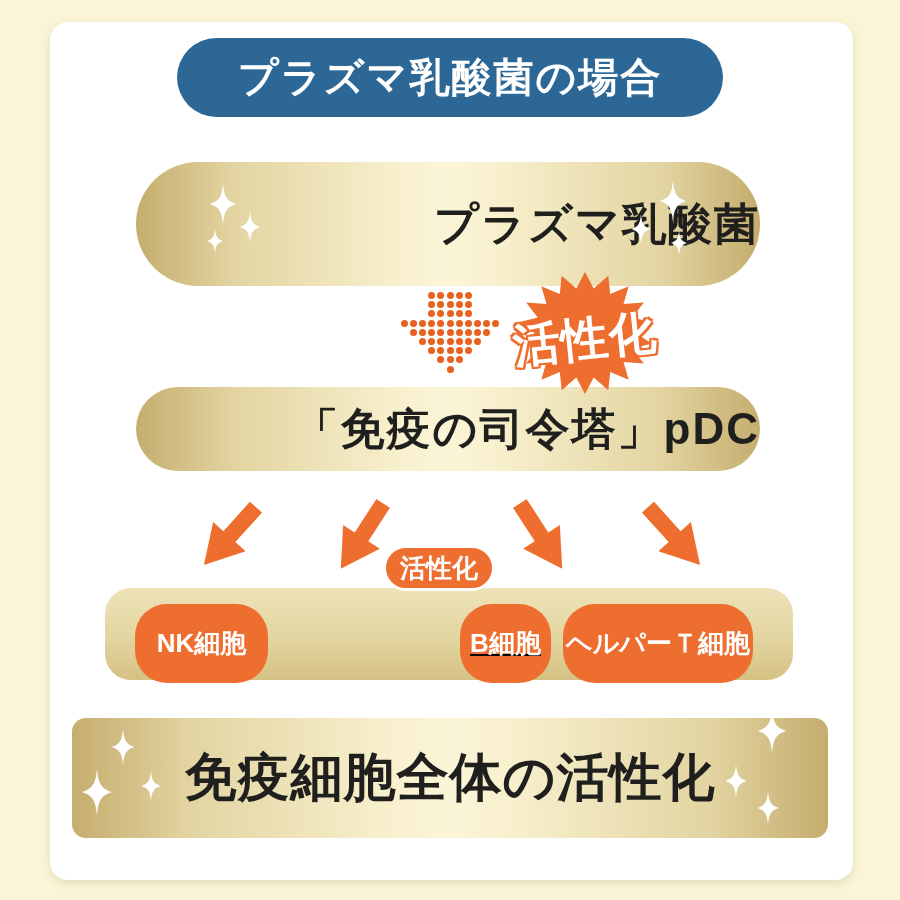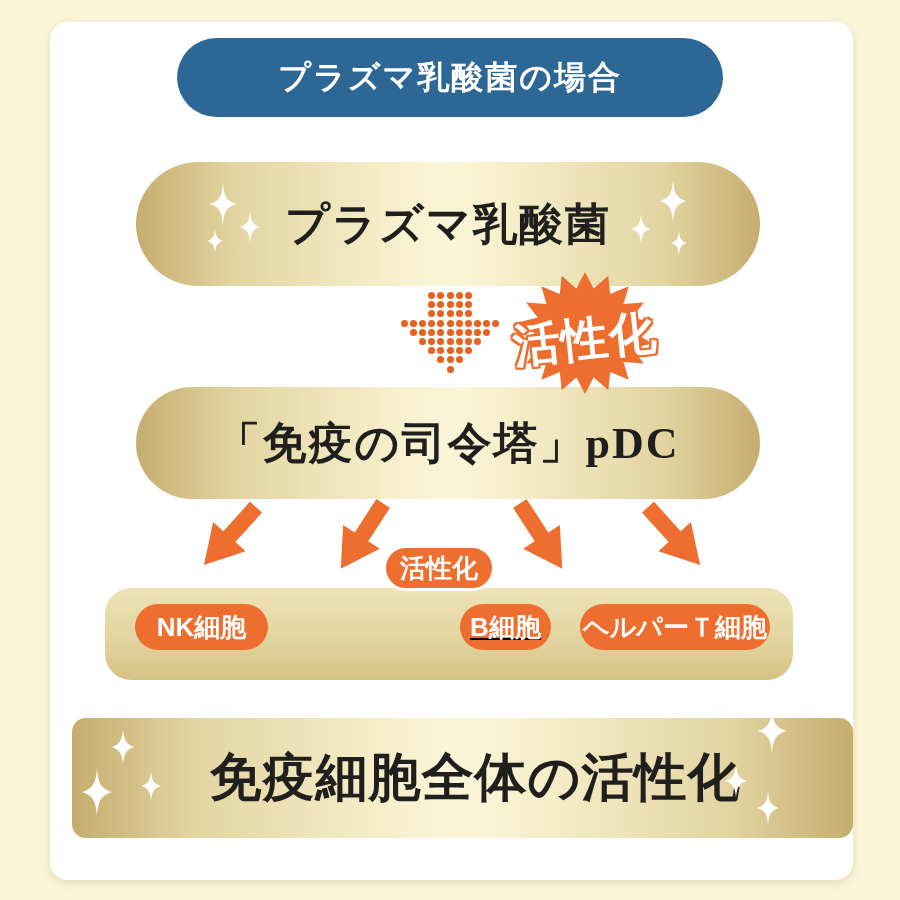--- a/index.html
+++ b/index.html
@@ -14,29 +14,29 @@
     position:absolute;left:50px;top:22px;width:803px;height:858px;
     background:#ffffff;border-radius:18px;
     box-shadow:0 3px 8px rgba(120,110,60,0.18);
   }
   .header-banner{
     position:absolute;left:177px;top:38px;width:546px;height:79px;
     background:#2c6796;border-radius:40px;
     display:flex;align-items:center;justify-content:center;
   }
   .header-banner span{
-    color:#ffffff;font-size:32px;font-weight:800;letter-spacing:2px;white-space:nowrap;
+    color:#ffffff;font-size:40px;font-weight:800;letter-spacing:2px;white-space:nowrap;
   }
   .gold-pill{
     position:absolute;
     background:linear-gradient(90deg,#c5ad6e 0%,#e3d5a2 16%,#f8f0cd 42%,#fbf5d8 50%,#f8f0cd 58%,#e3d5a2 84%,#c5ad6e 100%);
-    display:flex;align-items:center;justify-content:center;font-family:Liberation Serif, serif;
+    display:flex;align-items:center;justify-content:flex-end;
   }
   .pill-source{left:136px;top:162px;width:624px;height:124px;border-radius:62px;}
-  .pill-pdc{left:136px;top:387px;width:624px;height:112px;border-radius:56px;}
+  .pill-pdc{left:136px;top:387px;width:624px;height:84px;border-radius:56px;}
   .gold-pill .pill-text{
     color:#1f1f1d;font-size:44px;font-weight:800;letter-spacing:2px;white-space:nowrap;
   }
   .sparkle{position:absolute;display:block;}
   .sparkle svg{display:block;width:100%;height:100%;}
   .dotted-arrow{
     position:absolute;left:398px;top:292px;width:104px;
     display:flex;flex-direction:column;align-items:center;
   }
   .dot-row{display:flex;justify-content:center;margin-bottom:2.2px;}
@@ -61,32 +61,32 @@
     background:#ee6e2f;border:3px solid #ffffff;border-radius:26px;
     display:flex;align-items:center;justify-content:center;z-index:6;
     box-sizing:border-box;
   }
   .activation-pill span{color:#ffffff;font-size:26px;font-weight:800;white-space:nowrap;}
   .cells-band{
     position:absolute;left:105px;top:588px;width:688px;height:92px;border-radius:26px;
     background:linear-gradient(180deg,#eee3b8 0%,#e3d5a0 55%,#d5c183 100%);
   }
   .cell-pill{
-    position:absolute;top:604px;height:46px;border-radius:32px;background:#ee6e2f;
+    position:absolute;top:604px;height:79px;border-radius:32px;background:#ee6e2f;
     display:flex;align-items:center;justify-content:center;
   }
   .cell-pill span{color:#ffffff;font-size:26px;font-weight:800;white-space:nowrap;}
   .cell-nk{left:135px;width:133px;}
   .cell-killer{left:282px;width:168px;}
   .cell-b{left:460px;width:91px;text-decoration:underline;}
-  .cell-helper{left:580px;width:190px;}
+  .cell-helper{left:563px;width:190px;}
   .result-banner{
     position:absolute;left:72px;top:718px;width:756px;height:120px;border-radius:14px;
     background:linear-gradient(90deg,#c5ad6e 0%,#e3d5a2 16%,#f8f0cd 42%,#fbf5d8 50%,#f8f0cd 58%,#e3d5a2 84%,#c5ad6e 100%);
-    display:flex;align-items:center;justify-content:center;padding-left:25px;
+    display:flex;align-items:center;justify-content:center;
   }
   .result-banner .pill-text{
     color:#1f1f1d;font-size:52px;font-weight:800;letter-spacing:1px;white-space:nowrap;
   }
 </style>
 </head>
 <body>
 
 <div class="canvas">
   <div class="card"></div>

